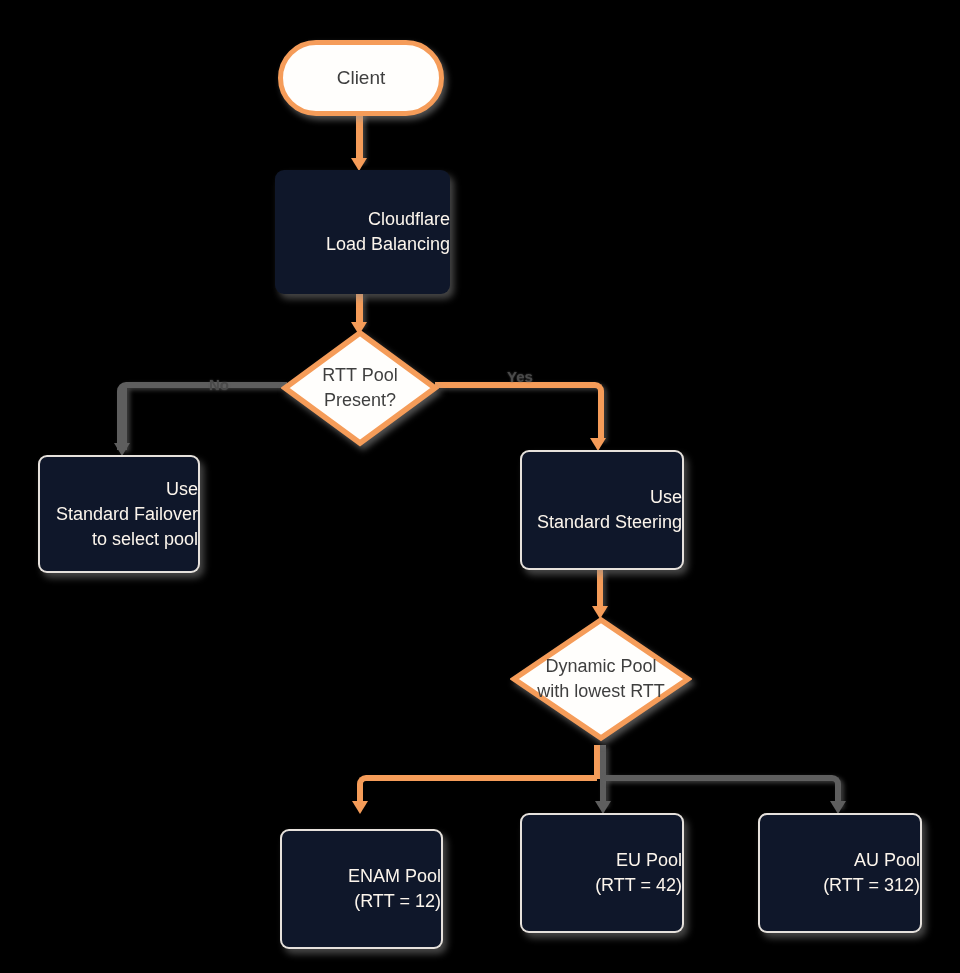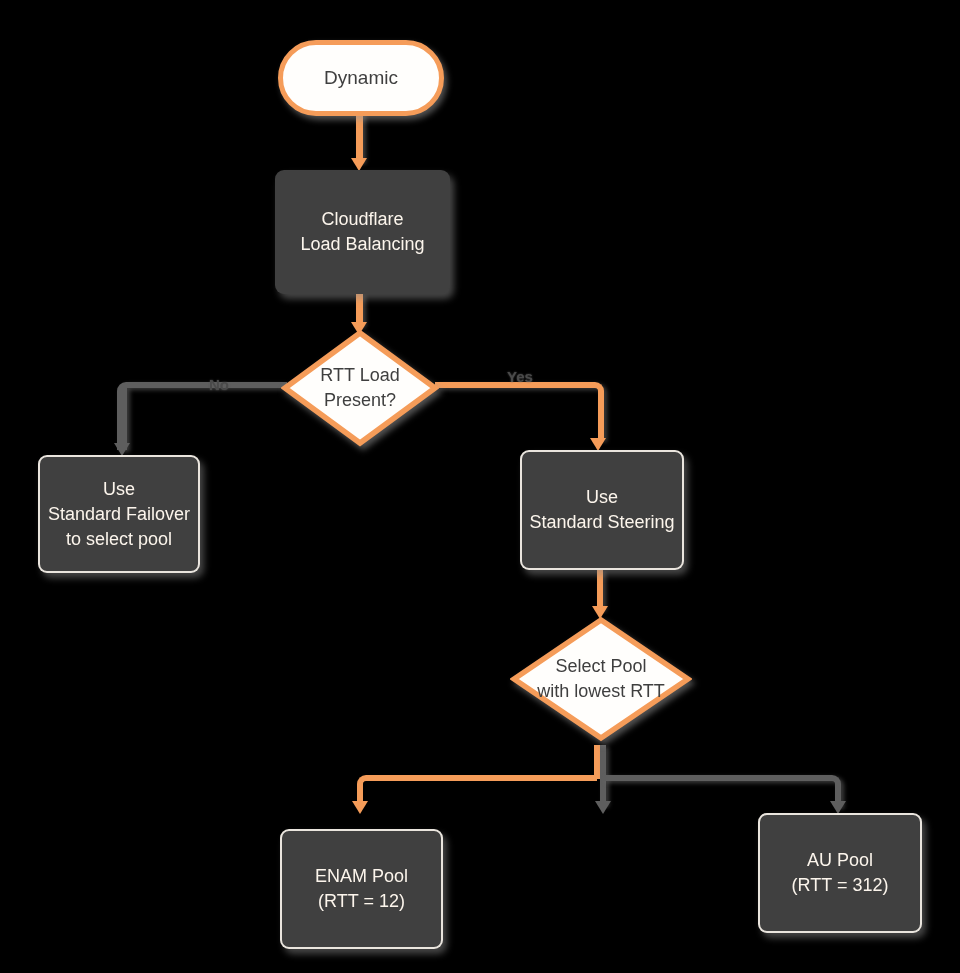--- a/index.html
+++ b/index.html
@@ -8,22 +8,22 @@
     font-family:"Liberation Sans", sans-serif;
   }
   
   .node{position:absolute;box-sizing:border-box;text-align:center;}
   .pill{
     background:#fffefc;border:5px solid #f59c59;border-radius:40px;
     color:#3f3f3f;font-size:19px;display:flex;align-items:center;justify-content:center;
     box-shadow:3px 4px 6px rgba(150,150,150,.55);
   }
   .proc{
-    background:#404040;border-radius:9px;color:#fcf5ec;font-size:18px;line-height:25px;
-    display:flex;flex-direction:column;align-items:center;justify-content:center;
+    background:#0f172a;border-radius:9px;color:#fcf5ec;font-size:18px;line-height:25px;
+    display:flex;flex-direction:column;align-items:flex-end;justify-content:center;
     box-shadow:4px 5px 7px rgba(140,140,140,.5);
   }
   .proc.lightborder{border:2px solid rgba(248,243,236,.92);}
   .diamond-wrap{position:absolute;filter:drop-shadow(3px 4px 3px rgba(150,150,150,.55));}
   .diamond-text{
     position:absolute;inset:0;display:flex;flex-direction:column;align-items:center;justify-content:center;
     color:#3f3f3f;font-size:18px;line-height:25px;text-align:center;
   }
   
   .seg{position:absolute;}
@@ -66,63 +66,67 @@
   <div class="seg g shadowline" style="left:600px;top:745px;width:6px;height:60px;"></div>
   <div class="arrow down-g" style="left:595px;top:801px;"></div>
 
   <div class="elbow" style="left:357px;top:775px;width:240px;height:32px;border-top:6px solid #f59c59;border-left:6px solid #f59c59;border-top-left-radius:9px;"></div>
   <div class="arrow down-o" style="left:352px;top:801px;"></div>
 
   <div class="elbow shadowline" style="left:603px;top:775px;width:238px;height:32px;border-top:6px solid #5e5e5e;border-right:6px solid #5e5e5e;border-top-right-radius:9px;"></div>
   <div class="arrow down-g" style="left:830px;top:801px;"></div>
 
   <div class="node pill" style="left:278px;top:40px;width:166px;height:76px;">
-    <span>Dynamic</span>
+    <span>Client</span>
   </div>
 
   <div class="node proc" style="left:275px;top:170px;width:175px;height:124px;">
     <span>Cloudflare</span>
     <span>Load Balancing</span>
   </div>
 
   <div class="diamond-wrap" style="left:281px;top:329px;width:158px;height:118px;">
     <svg width="158" height="118">
       <polygon points="79,4 154,59 79,114 4,59" fill="#fffefc" stroke="#f59c59" stroke-width="5.5"></polygon>
     </svg>
     <div class="diamond-text">
-      <span>RTT Load</span>
+      <span>RTT Pool</span>
       <span>Present?</span>
     </div>
   </div>
 
   <div class="node proc lightborder" style="left:38px;top:455px;width:162px;height:118px;">
     <span>Use</span>
     <span>Standard Failover</span>
     <span>to select pool</span>
   </div>
 
   <div class="node proc lightborder" style="left:520px;top:450px;width:164px;height:120px;">
     <span>Use</span>
     <span>Standard Steering</span>
   </div>
 
   <div class="diamond-wrap" style="left:510px;top:616px;width:182px;height:126px;">
     <svg width="182" height="126">
       <polygon points="91,4 178,63 91,122 4,63" fill="#fffefc" stroke="#f59c59" stroke-width="5.5"></polygon>
     </svg>
     <div class="diamond-text">
-      <span>Select Pool</span>
+      <span>Dynamic Pool</span>
       <span>with lowest RTT</span>
     </div>
   </div>
 
   <div class="node proc lightborder" style="left:280px;top:813px;width:163px;height:120px;margin-top:16px;">
     <span>ENAM Pool</span>
     <span><span>(</span><span class="b">RTT = 12</span><span>)</span></span>
   </div>
 
+  <div class="node proc lightborder" style="left:520px;top:813px;width:164px;height:120px;">
+    <span>EU Pool</span>
+    <span>(RTT = 42)</span>
+  </div>
 
   <div class="node proc lightborder" style="left:758px;top:813px;width:164px;height:120px;">
     <span>AU Pool</span>
     <span>(RTT = 312)</span>
   </div>
 
 </div>
 
 </body></html>

